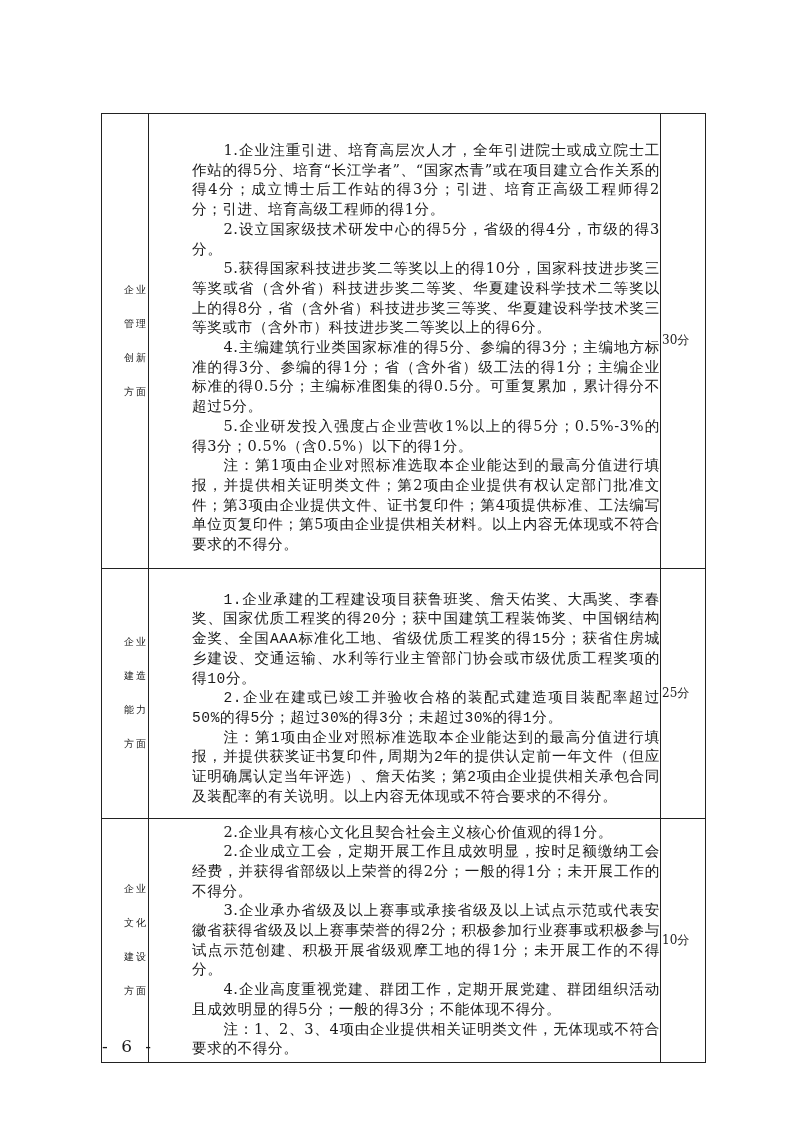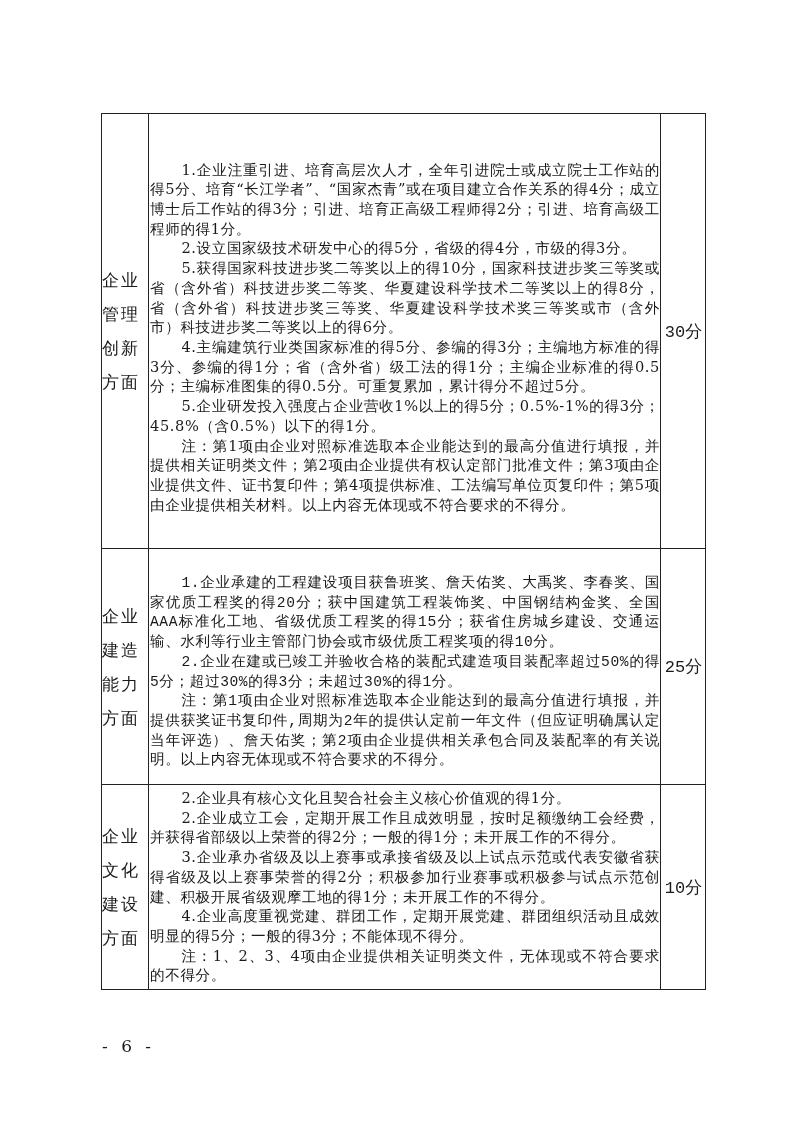--- a/index.html
+++ b/index.html
@@ -16,39 +16,38 @@
   }
   .page-table td {
     border: 1.3px solid #222;
     padding: 0;
     vertical-align: middle;
   }
   .col-cat { width: 47px; }
   .col-content { width: 512px; }
   .col-score { width: 45px; }
   .cat-cell {
-    text-align: left;
-    font-size: 17px;
+    text-align: right;
+    font-size: 10px;
     letter-spacing: 2px;
   }
   .cat-line { display: block; line-height: 34px; height: 34px; }
   .content-cell {
     font-size: 14.6px;
     line-height: 19.7px;
     text-align: justify;
     letter-spacing: 0.6px;
   }
   .content-inner { padding: 0 0 0 1px; }
-  .para { margin: 0; text-indent: 2.15em; }
+  .para { margin: 0; text-indent: 2.15em; padding-left: 42px; }
   .score-cell {
-    font-size: 17px;
-    text-align: center;
+    font-size: 12px;
+    text-align: left;
     padding-left: 1px !important;
     white-space: nowrap;
-    font-family: Liberation Mono, monospace;
   }
   .row1 { height: 435px; }
   .row2 { height: 236px; }
   .row3 { height: 204px; }
   .row1 .content-inner { padding-top: 26px; padding-bottom: 14px; }
   .row2 .content-inner { padding-top: 22px; padding-bottom: 10px; font-family: Liberation Mono, monospace; }
   .row3 .content-inner { padding-top: 3px; padding-bottom: 4px; }
   .page-number {
     position: absolute; left: 102px; top: 1036px;
     font-size: 17px; letter-spacing: 4px;
@@ -71,21 +70,21 @@
         <span class="cat-line">管理</span>
         <span class="cat-line">创新</span>
         <span class="cat-line">方面</span>
       </td>
       <td class="content-cell">
         <div class="content-inner">
           <p class="para">1.企业注重引进、培育高层次人才，全年引进院士或成立院士工作站的得5分、培育“长江学者”、“国家杰青”或在项目建立合作关系的得4分；成立博士后工作站的得3分；引进、培育正高级工程师得2分；引进、培育高级工程师的得1分。</p>
           <p class="para">2.设立国家级技术研发中心的得5分，省级的得4分，市级的得3分。</p>
           <p class="para">5.获得国家科技进步奖二等奖以上的得10分，国家科技进步奖三等奖或省（含外省）科技进步奖二等奖、华夏建设科学技术二等奖以上的得8分，省（含外省）科技进步奖三等奖、华夏建设科学技术奖三等奖或市（含外市）科技进步奖二等奖以上的得6分。</p>
           <p class="para">4.主编建筑行业类国家标准的得5分、参编的得3分；主编地方标准的得3分、参编的得1分；省（含外省）级工法的得1分；主编企业标准的得0.5分；主编标准图集的得0.5分。可重复累加，累计得分不超过5分。</p>
-          <p class="para">5.企业研发投入强度占企业营收1%以上的得5分；0.5%-1%的得3分；45.8%（含0.5%）以下的得1分。</p>
+          <p class="para">5.企业研发投入强度占企业营收1%以上的得5分；0.5%-3%的得3分；0.5%（含0.5%）以下的得1分。</p>
           <p class="para">注：第1项由企业对照标准选取本企业能达到的最高分值进行填报，并提供相关证明类文件；第2项由企业提供有权认定部门批准文件；第3项由企业提供文件、证书复印件；第4项提供标准、工法编写单位页复印件；第5项由企业提供相关材料。以上内容无体现或不符合要求的不得分。</p>
         </div>
       </td>
       <td class="score-cell">30分</td>
     </tr>
 
     <tr class="row2">
       <td class="cat-cell">
         <span class="cat-line">企业</span>
         <span class="cat-line">建造</span>

